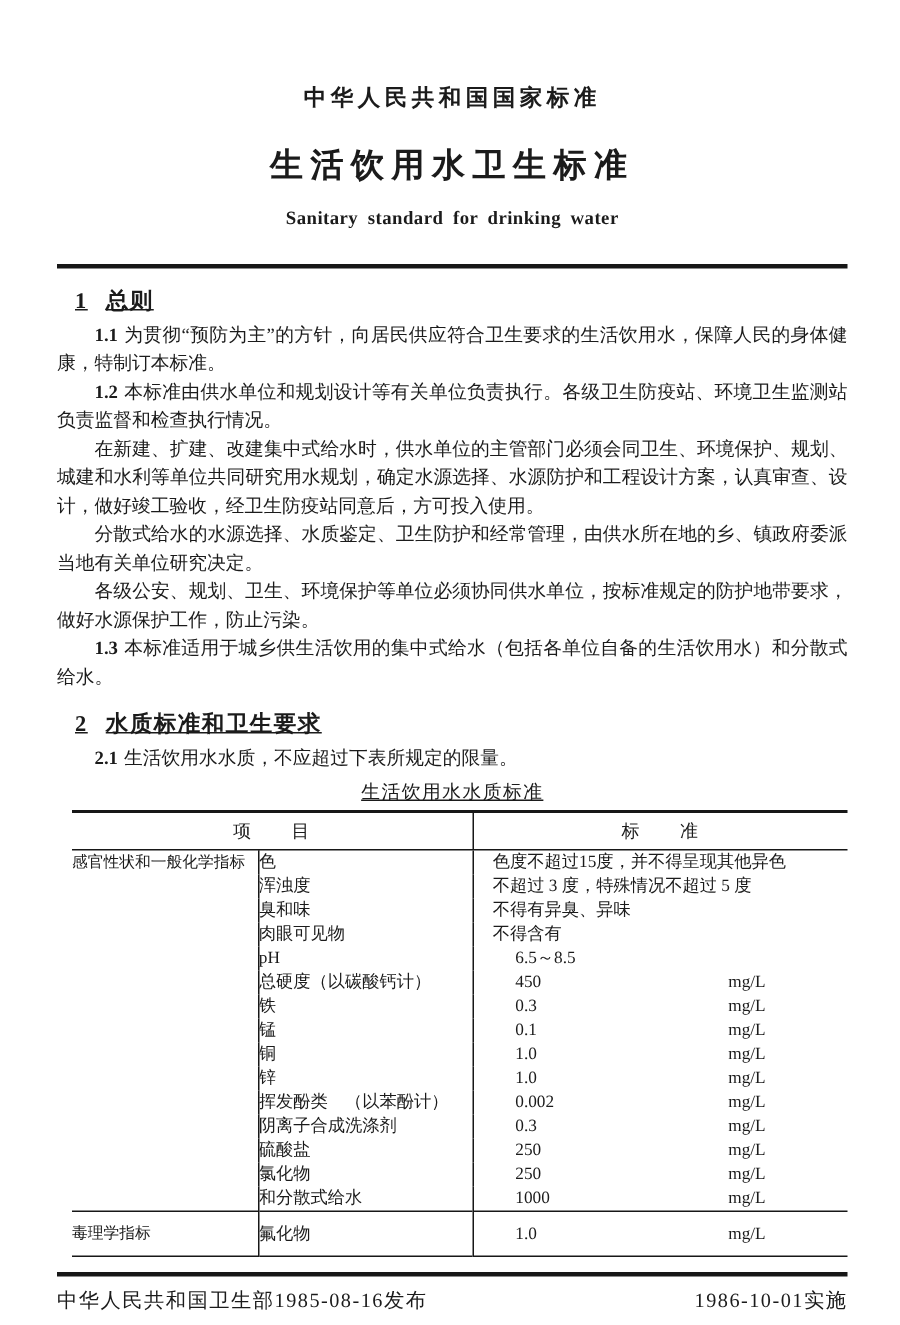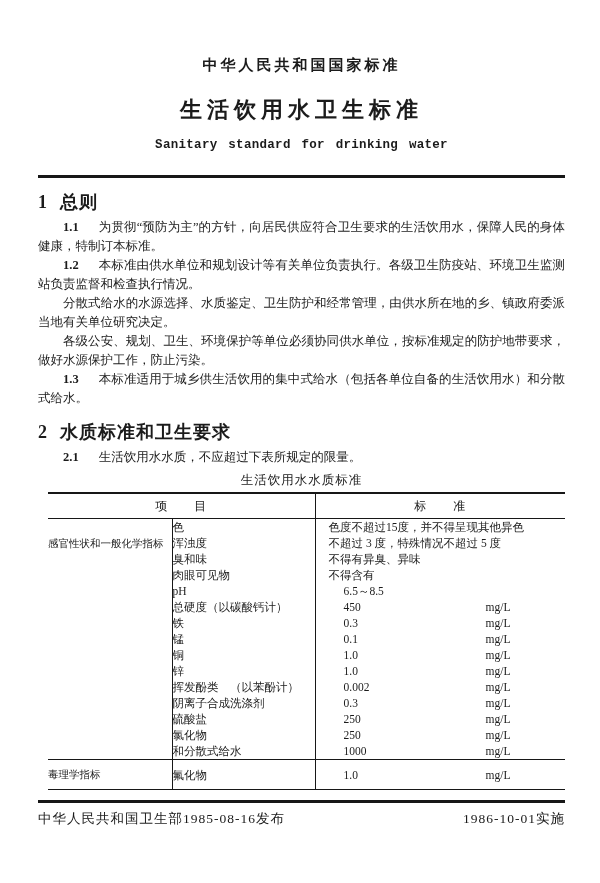--- a/index.html
+++ b/index.html
@@ -4,47 +4,47 @@
 <style>
   html,body{margin:0;padding:0;}
   body{
     width:600px;height:883px;background:#ffffff;
     font-family:"Liberation Serif","DejaVu Serif",serif;
     color:#1b1b1b;overflow:hidden;
   }
   .page{box-sizing:border-box;width:600px;height:883px;padding:56px 35px 0 38px;position:relative;}
 
   
-  .hdr{display:flex;font-family:Liberation Mono, monospace;}
+  .hdr{display:flex;}
   .hdr-left{flex:1;text-align:center;}
   .hdr-right{width:148px;padding-top:3px;}
   .std-label{font-size:15px;font-weight:bold;letter-spacing:3px;}
   .doc-title{font-size:22px;font-weight:bold;letter-spacing:5px;margin-top:20px;}
   .doc-title-en{font-size:12.5px;font-weight:bold;margin-top:13px;word-spacing:3px;letter-spacing:.3px;}
   .udc{font-size:12.5px;font-weight:bold;letter-spacing:1.5px;}
   .gb{font-size:12.5px;font-weight:bold;letter-spacing:1.5px;margin-top:27px;}
   .head-rule{border:0;border-top:3px solid #171717;margin:23px 0 0 0;}
 
   
   .doc-body{margin-top:0;}
-  .sec-h{font-size:18px;font-weight:bold;margin:12px 0 4px 0;letter-spacing:1px;}
+  .sec-h{font-size:15px;font-weight:bold;margin:12px 0 4px 12px;letter-spacing:1px;text-decoration:underline;}
   .sec-h .num{margin-right:12px;}
   p.para{margin:0;font-size:12.5px;line-height:19px;text-align:justify;text-indent:2em;}
-  p.para .num{font-weight:bold;margin-right:20px;}
-
-  
-  .tbl-title{text-align:center;font-size:12.5px;margin:4px 0 0 0;line-height:19px;letter-spacing:1px;}
+  p.para .num{font-weight:bold;margin-right:4px;}
+
+  
+  .tbl-title{text-align:center;font-size:12.5px;margin:4px 0 0 0;line-height:19px;letter-spacing:1px;text-decoration:underline;}
   table.std{border-collapse:collapse;table-layout:fixed;width:517px;margin-left:10px;
     border-top:2.5px solid #171717;border-bottom:1.5px solid #171717;font-size:11.5px;margin-top:2px;}
   table.std th{font-weight:normal;font-size:12px;letter-spacing:1px;height:22px;
     border-bottom:1px solid #171717;vertical-align:middle;}
   th.std-h{border-left:1px solid #171717;}
   table.std td{height:16px;line-height:16px;padding:0;vertical-align:middle;overflow:hidden;white-space:nowrap;}
   td.cat{border-right:1px solid #171717;padding-left:7px;font-size:10.5px;}
-  td.cat.cat-top{vertical-align:top;padding-top:18px;line-height:14px;}
+  td.cat.cat-top{vertical-align:top;padding-top:2px;line-height:14px;}
   td.item{border-right:1px solid #171717;padding-left:13px;}
   .std-text{padding-left:13px;}
   .val-row{display:flex;}
   .val{width:170px;padding-left:28px;box-sizing:border-box;}
   tbody.group-2 td{border-top:1px solid #171717;height:29px;margin-left:23px;}
 
   
   .ftr-rule{border:0;border-top:3px solid #171717;margin:10px 0 0 0;}
   .ftr{display:flex;justify-content:space-between;font-weight:normal;font-size:13.5px;margin-top:7px;letter-spacing:1px;}
 </style>
@@ -60,20 +60,21 @@
       <div class="doc-title-en">Sanitary standard for drinking water</div>
     </div>
   </div>
 
   <hr class="head-rule">
 
   <div class="doc-body">
       <p class="sec-h"><span class="num">1</span><span>总则</span></p>
       <p class="para"><b class="num">1.1</b>为贯彻“预防为主”的方针，向居民供应符合卫生要求的生活饮用水，保障人民的身体健康，特制订本标准。</p>
       <p class="para"><b class="num">1.2</b>本标准由供水单位和规划设计等有关单位负责执行。各级卫生防疫站、环境卫生监测站负责监督和检查执行情况。</p>
+      <p class="para">在新建、扩建、改建集中式给水时，供水单位的主管部门必须会同卫生、环境保护、规划、城建和水利等单位共同研究用水规划，确定水源选择、水源防护和工程设计方案，认真审查、设计，做好竣工验收，经卫生防疫站同意后，方可投入使用。</p>
       <p class="para">分散式给水的水源选择、水质鉴定、卫生防护和经常管理，由供水所在地的乡、镇政府委派当地有关单位研究决定。</p>
       <p class="para">各级公安、规划、卫生、环境保护等单位必须协同供水单位，按标准规定的防护地带要求，做好水源保护工作，防止污染。</p>
       <p class="para"><b class="num">1.3</b>本标准适用于城乡供生活饮用的集中式给水（包括各单位自备的生活饮用水）和分散式给水。</p>
       <p class="sec-h"><span class="num">2</span><span>水质标准和卫生要求</span></p>
       <p class="para"><b class="num">2.1</b>生活饮用水水质，不应超过下表所规定的限量。</p>
     </div>
 
   <div class="tbl-title">生活饮用水水质标准</div>
 
   <table class="std">

